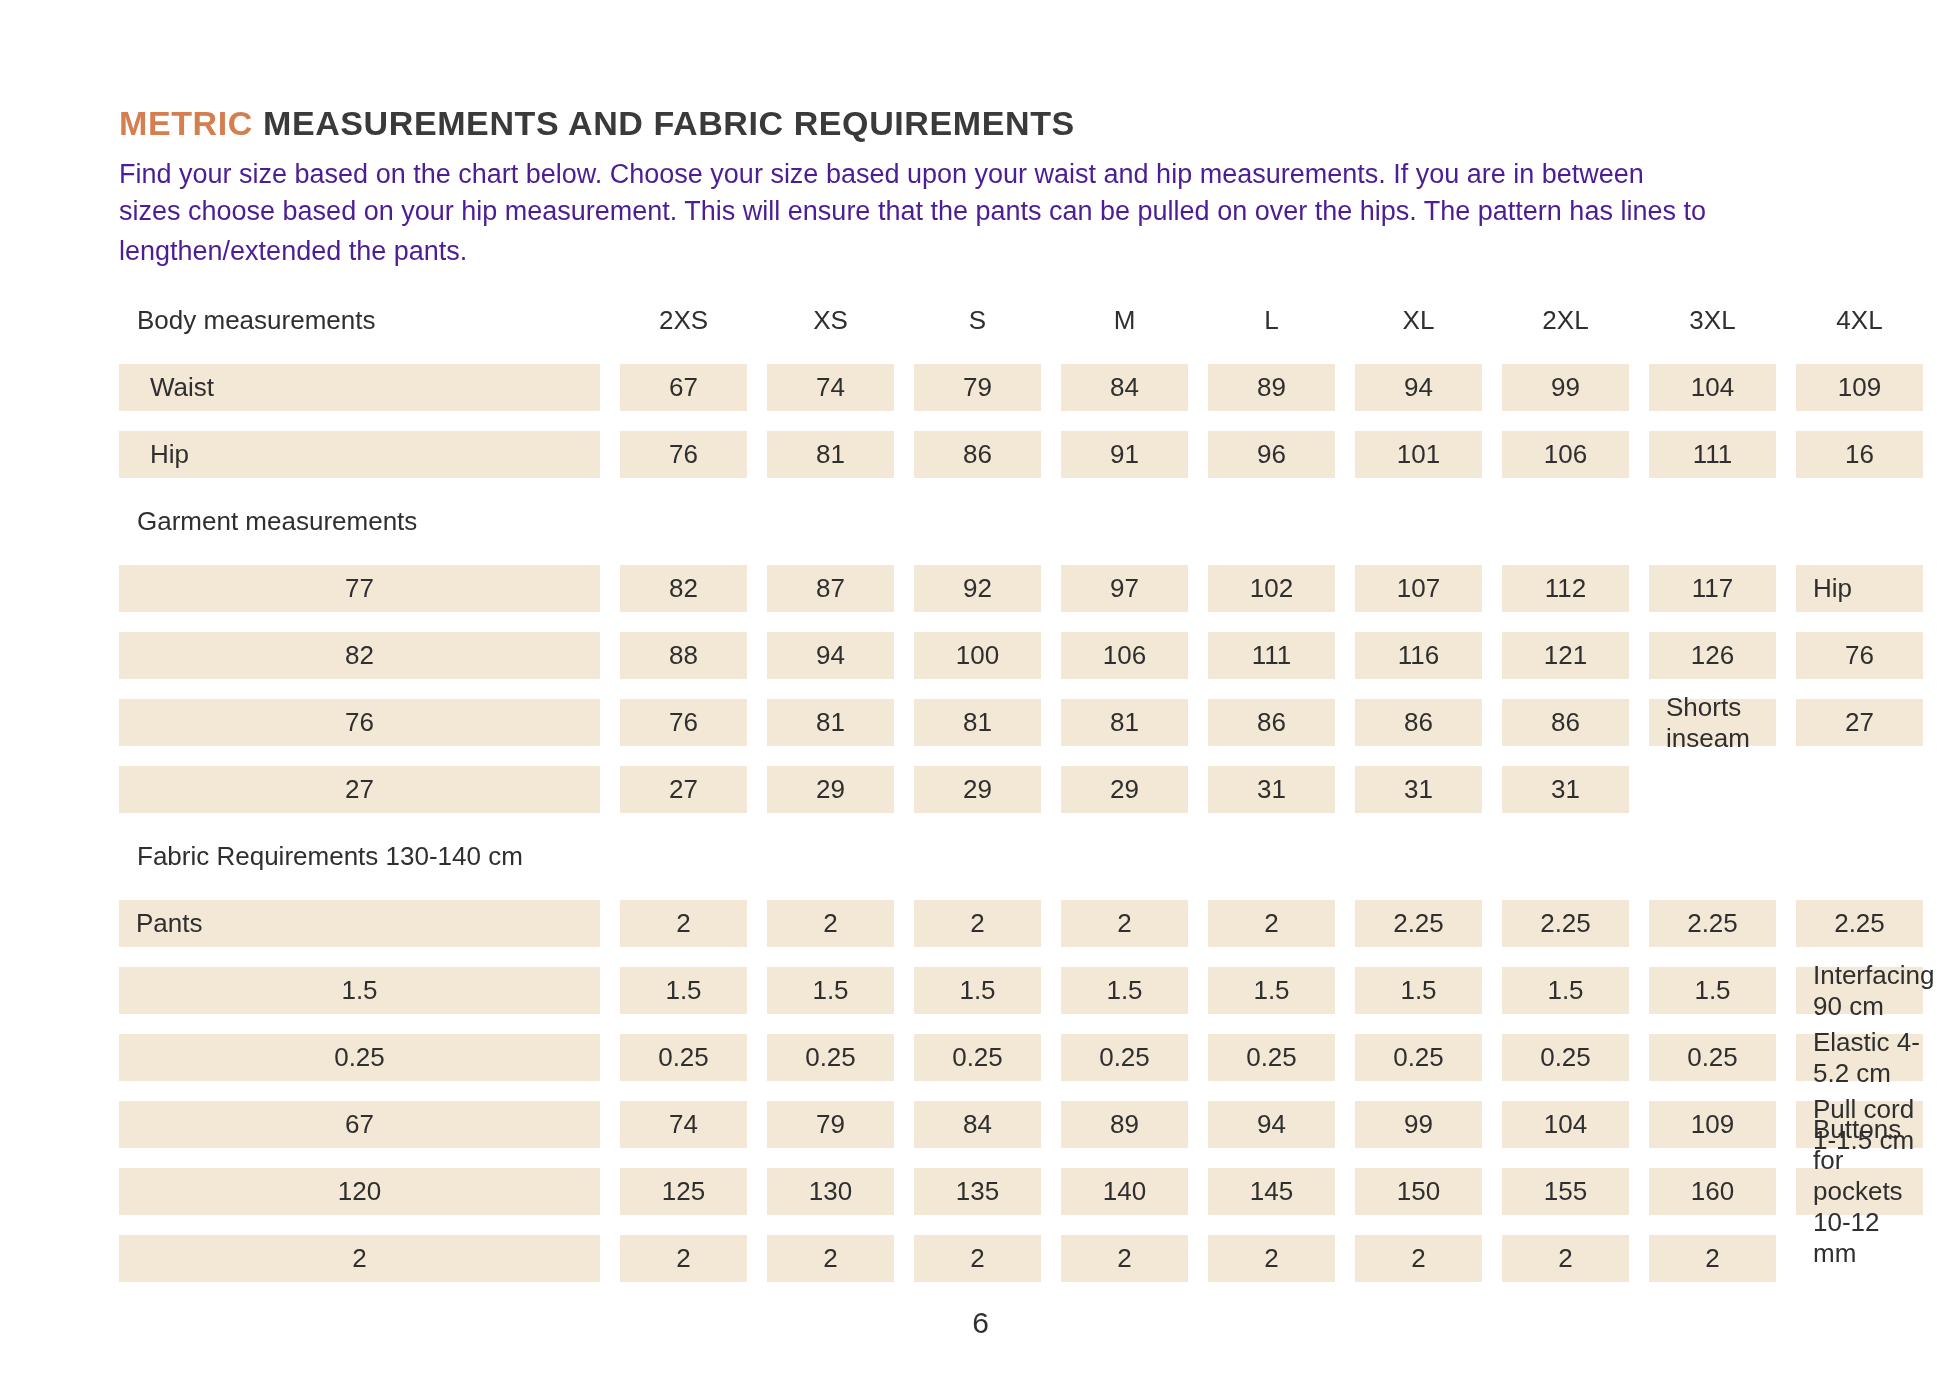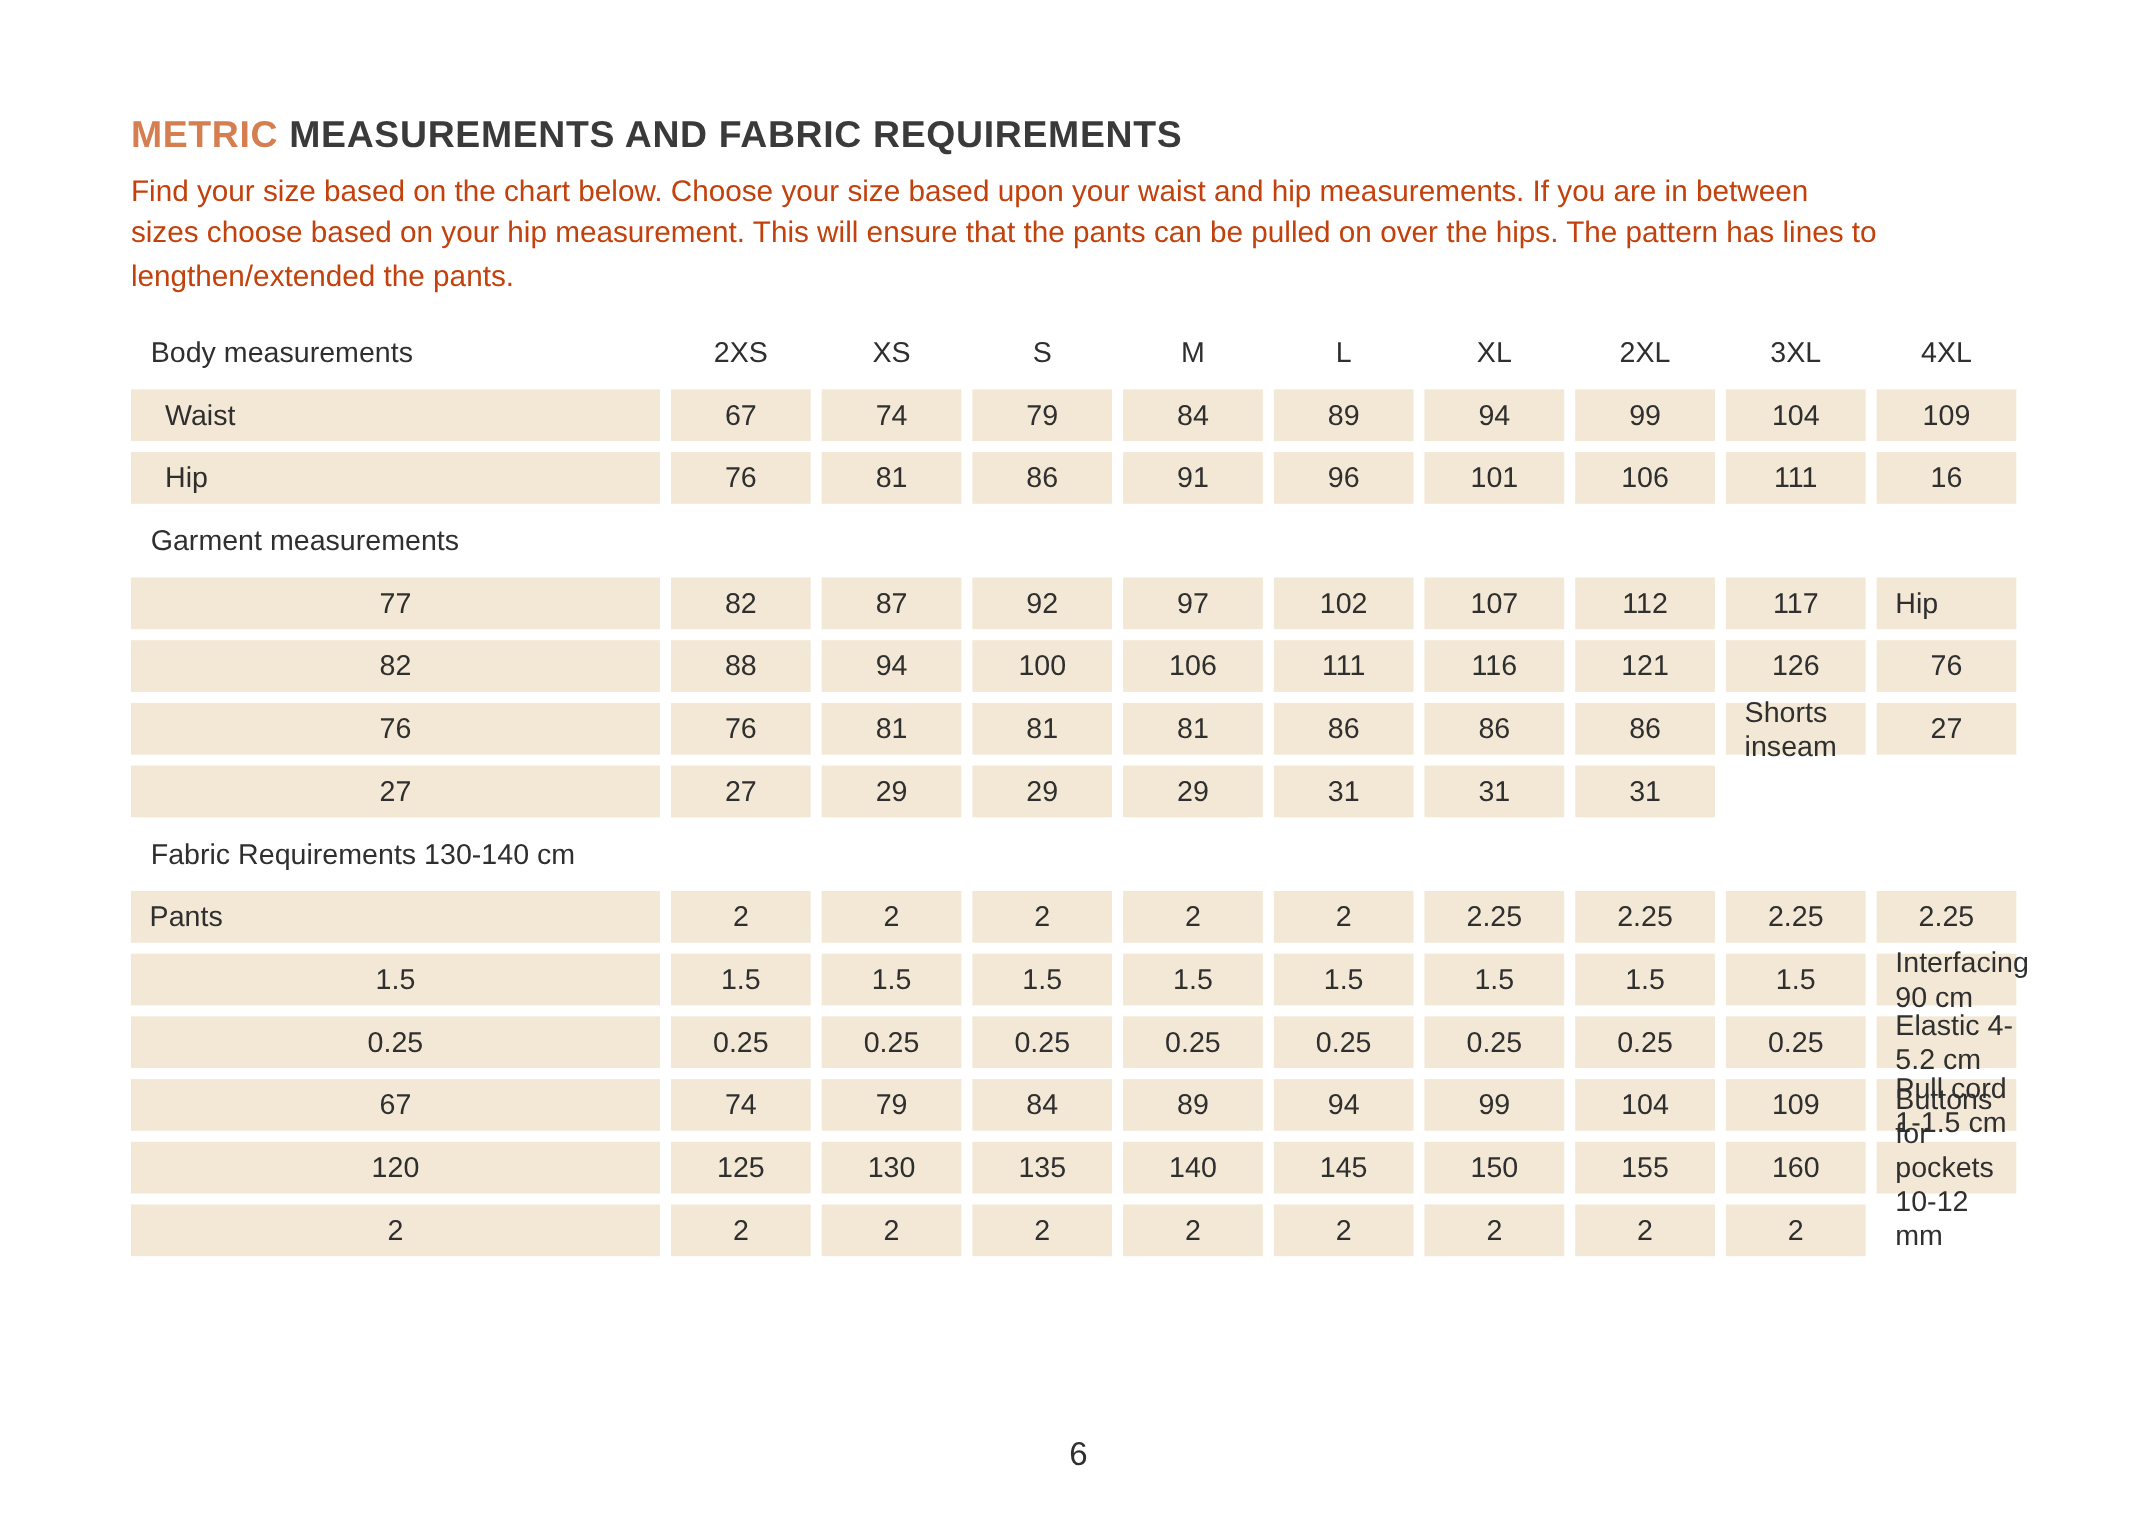--- a/index.html
+++ b/index.html
@@ -16,31 +16,32 @@
   .content { position: absolute; left: 119px; top: 104px; width: 1716px; }
   h1.title {
     margin: 0;
     font-size: 34px;
     font-weight: 700;
     letter-spacing: 0.6px;
     color: #3a3a3a;
     white-space: nowrap;
   }
   .title .accent { color: #d57e50; }
-  .intro { margin-top: 13px; font-size: 27px; line-height: 37px; color: #c2410c; }
+  .intro { margin-top: 13px; font-size: 27px; line-height: 37px; color: #4c1d95; }
   .intro .line3 { margin-top: 3px; }
   .tbl {
     margin-top: 27px;
     display: grid;
     grid-template-columns: 481px repeat(9, 127px);
     column-gap: 10px;
     row-gap: 10px;
     grid-auto-rows: 47px;
     font-size: 26px;
     color: #2f2f2f;
+    gap: 20px;
   }
   .tbl > div { box-sizing: border-box; }
   .hdr-label { display: flex; align-items: center; padding-left: 18px; background: #ffffff; }
   .hdr-size { display: flex; align-items: center; justify-content: center; background: #ffffff; }
   .section-row { grid-column: 1 / -1; display: flex; align-items: center; padding-left: 18px; background: #ffffff; text-align: right; }
   .lbl { background: #f2e8d5; display: flex; align-items: center; padding-left: 17px; }
   .lbl.indent { padding-left: 31px; }
   .val { background: #f2e8d5; display: flex; align-items: center; justify-content: center; }
   .page-number {
     position: absolute;

